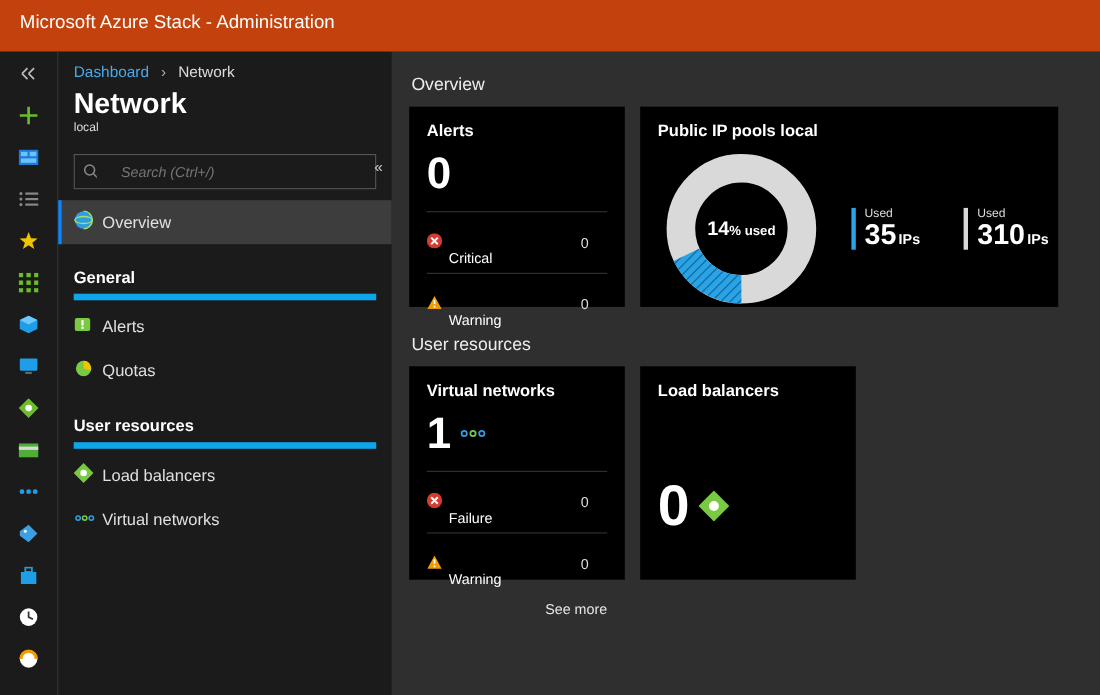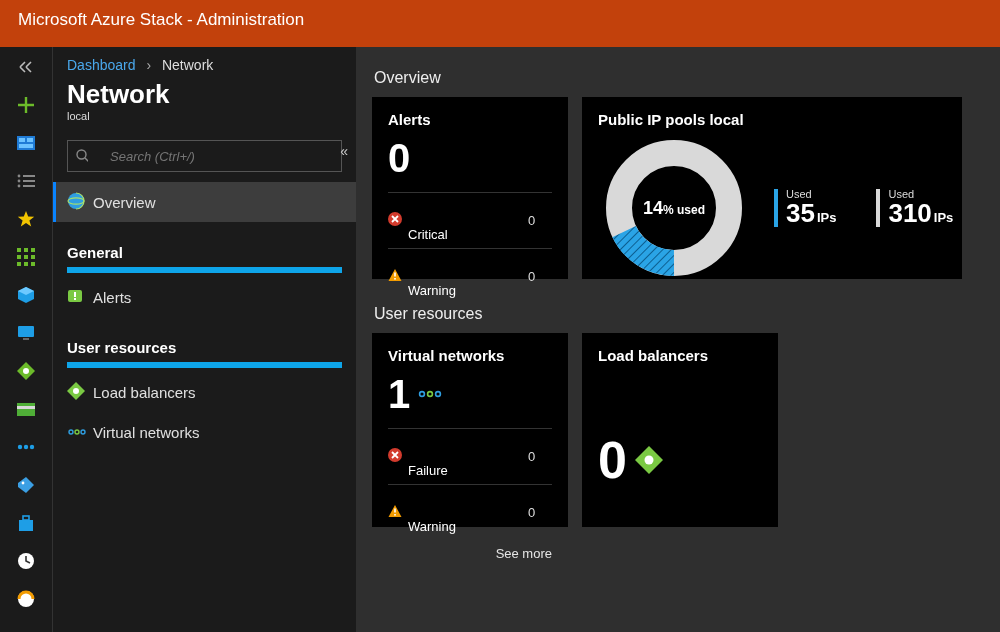--- a/index.html
+++ b/index.html
@@ -328,20 +328,29 @@
     <div class="grouphead">General</div>
     <div class="navitem">
       <span class="nicon">
         <svg width="18" height="16">
             <rect x="1" y="2" width="14" height="12" rx="2" fill="#7ac943"></rect>
             <rect x="7" y="4" width="2" height="5" fill="#fff"></rect>
             <rect x="7" y="10" width="2" height="2" fill="#fff"></rect>
           </svg>
       </span>
       <span>Alerts</span>
+    </div>
+    <div class="navitem">
+      <span class="nicon">
+        <svg width="18" height="18">
+            <circle cx="9" cy="9" r="7" fill="#7ac943"></circle>
+            <path d="M9 2 A7 7 0 0 1 15.5 11 L9 9 Z" fill="#f2c400"></path>
+          </svg>
+      </span>
+      <span>Quotas</span>
     </div>
 
     <div class="grouphead">User resources</div>
     <div class="navitem">
       <span class="nicon">
         <svg width="18" height="18">
             <polygon points="9,0 18,9 9,18 0,9" fill="#7ac943"></polygon>
             <circle cx="9" cy="9" r="3" fill="#fff"></circle>
           </svg>
       </span>

